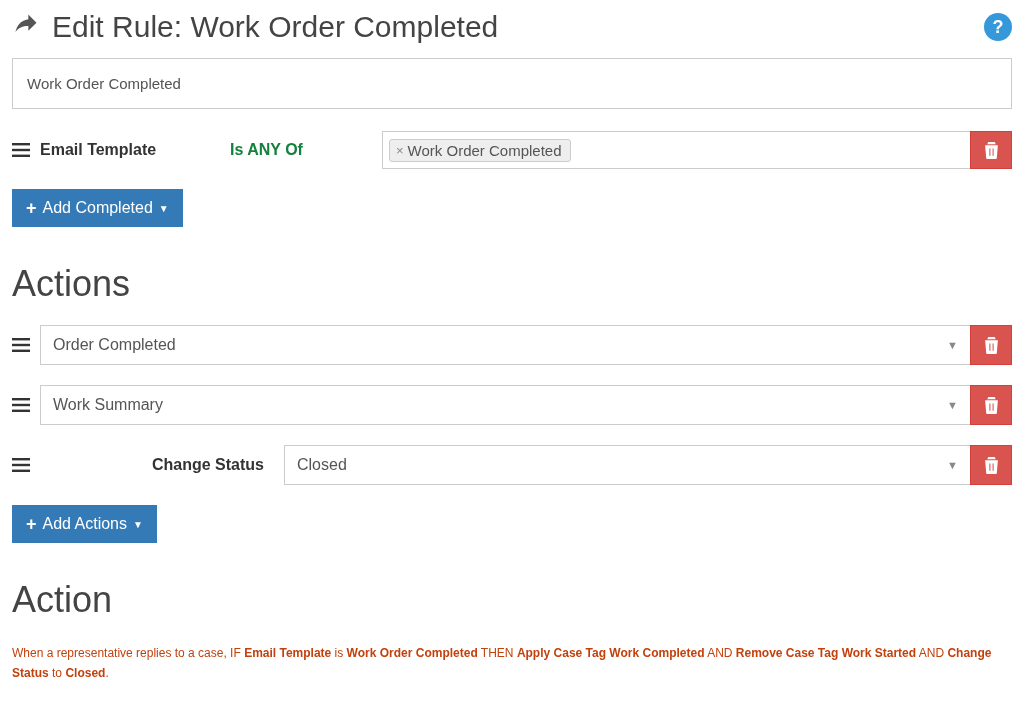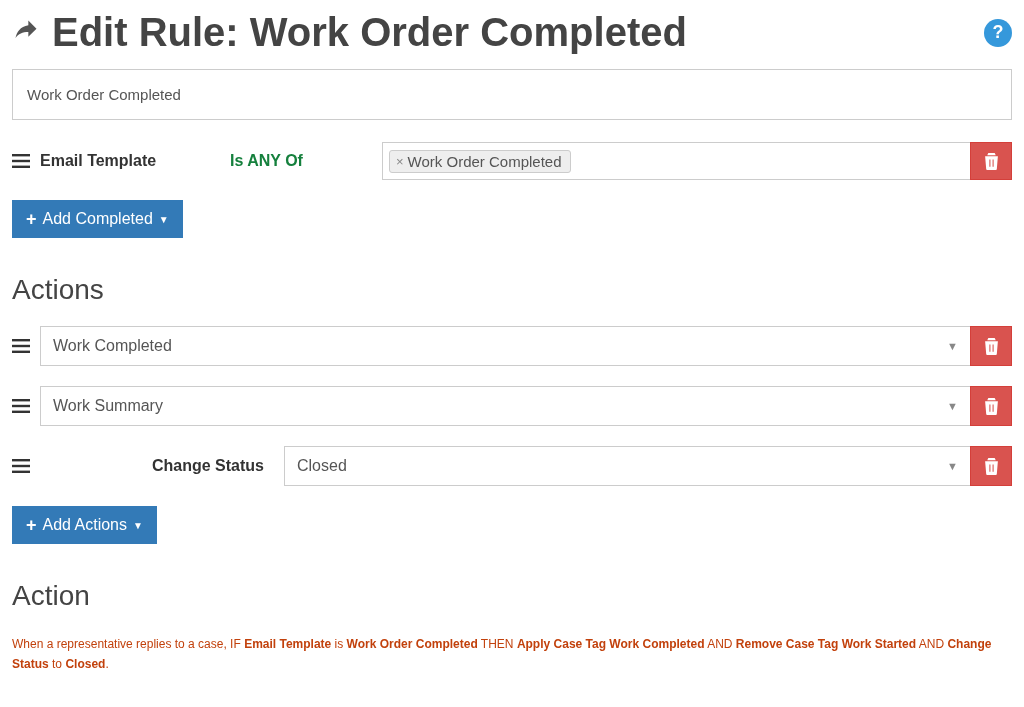--- a/index.html
+++ b/index.html
@@ -12,22 +12,22 @@
   }
   .header-row {
     display: flex;
     align-items: center;
     justify-content: space-between;
     margin-bottom: 14px;
   }
   .title-wrap { display: flex; align-items: center; gap: 12px; }
   .share-icon { color: #555; }
   h1.page-title {
-    font-size: 40px;
-    font-weight: 700;
+    font-size: 30px;
+    font-weight: 400;
     color: #444;
   }
   .help-circle {
     width: 28px; height: 28px;
     border-radius: 50%;
     background: #3598db;
     color: #fff;
     display: flex;
     align-items: center;
     justify-content: center;
@@ -120,21 +120,21 @@
     background: #337ab7;
     color: #fff;
     border: none;
     font-size: 16px;
     padding: 10px 14px;
     cursor: pointer;
   }
   .btn .plus { font-weight: 700; font-size: 18px; line-height: 1; }
   .btn .caret { font-size: 10px; }
   h2.section-title {
-    font-size: 28px;
+    font-size: 36px;
     font-weight: 400;
     color: #444;
     margin: 36px 0 20px 0;
   }
   .action-row {
     display: flex;
     align-items: stretch;
     margin-bottom: 20px;
   }
   .action-label-col {
@@ -235,21 +235,21 @@
       <div class="drag-col">
         <span class="hamburger-icon">
           <svg width="18" height="16" viewBox="0 0 18 14" fill="currentColor">
             <rect y="0" width="18" height="2.4"></rect>
             <rect y="5.8" width="18" height="2.4"></rect>
             <rect y="11.6" width="18" height="2.4"></rect>
           </svg>
         </span>
       </div>
       <div class="select-box">
-        <span>Work Completed</span>
+        <span>Order Completed</span>
         <span class="select-caret">▼</span>
       </div>
       <div class="delete-btn">
         <svg width="15" height="17" viewBox="0 0 14 16" fill="currentColor">
           <path d="M1 3h12l-1 12a1 1 0 0 1-1 1H3a1 1 0 0 1-1-1L1 3zm3-3h6l1 2H3l1-2zM5 6v7h1V6H5zm3 0v7h1V6H8z"></path>
         </svg>
       </div>
     </div>
     <div class="action-row">
       <div class="drag-col">

